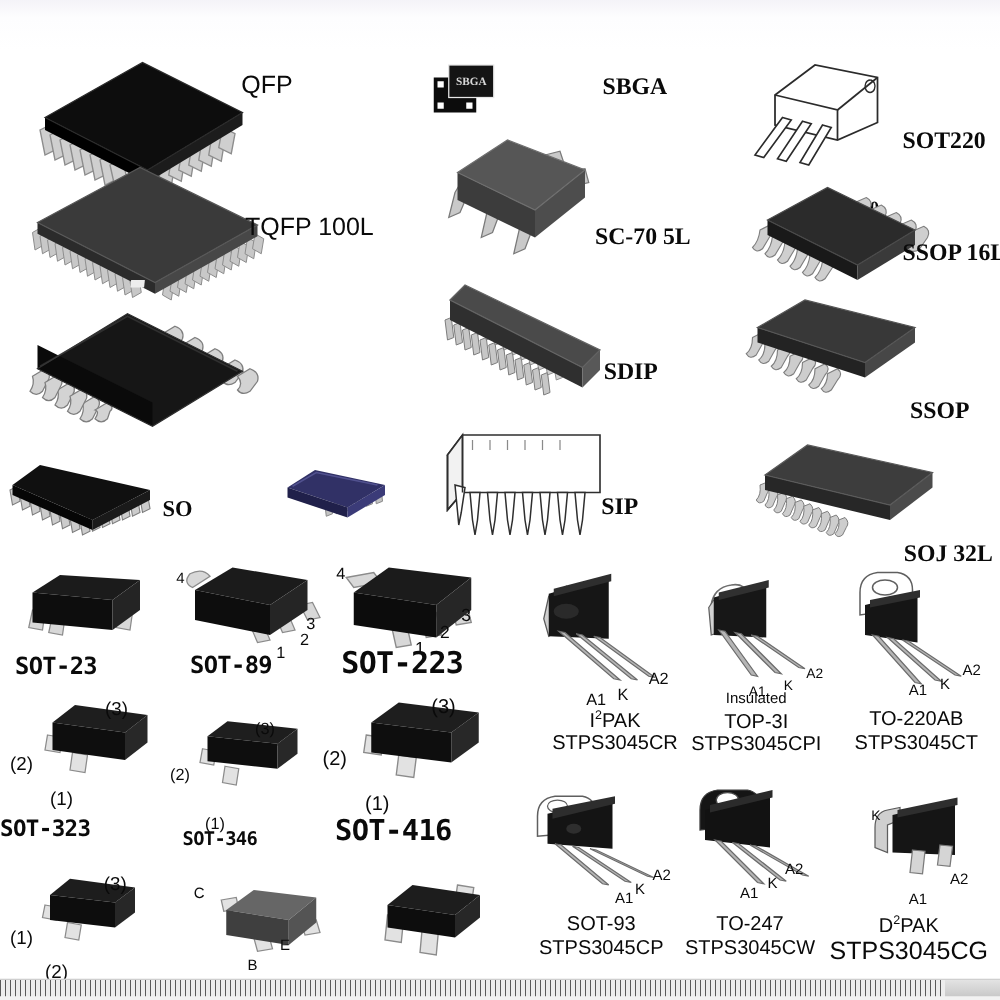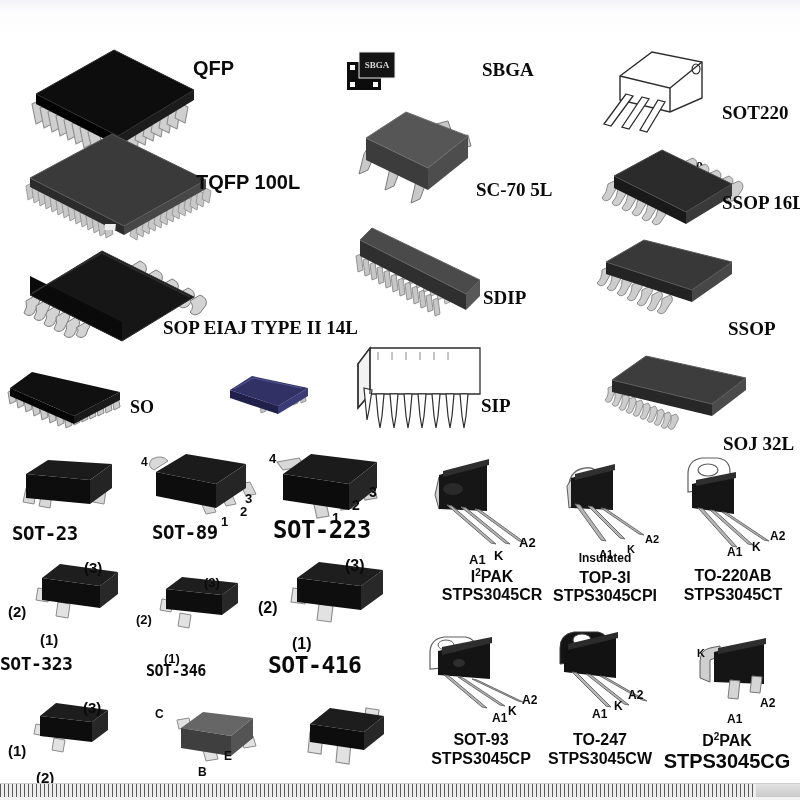--- a/index.html
+++ b/index.html
@@ -9,21 +9,21 @@
     background:#ffffff;
     font-family:"Liberation Sans",sans-serif;
     position:relative;
   }
   #sheet{position:absolute;left:0;top:0;width:800px;height:800px;
     background:linear-gradient(180deg,#f4f3f8 0px,#fdfdfe 14px,#ffffff 40px,#ffffff 100%);}
 
   .lbl{position:absolute;white-space:nowrap;color:#0a0a0a;line-height:1.05;}
   .serif{font-family:"Liberation Serif",serif;font-weight:bold;}
   .mono{font-family:"DejaVu Sans Mono",monospace;font-weight:bold;letter-spacing:-.5px;}
-  .sans{font-family:"Liberation Sans",sans-serif;font-weight:bold;}
+  .sans{font-family:"Liberation Sans",sans-serif;font-weight:normal;}
   .ctr{text-align:center;transform:translateX(-50%);}
 
   .pk{position:absolute;}
   .pk svg{display:block;overflow:visible;}
 
   
   #ruler{position:absolute;left:0;bottom:0;width:800px;height:16px;
      background:#f2f2f2;border-top:1px solid #cfcfcf;}
   #ruler .ticks{position:absolute;left:0;top:0;height:13px;width:756px;
      background-image:repeating-linear-gradient(to right,
@@ -131,21 +131,20 @@
         <path d="M160,49 l10,-6 q8,3 6,10 l-6,8 q-6,4 -10,-1 q5,-5 0,-11 z"></path>
         <path d="M172,56 l10,-6 q8,3 6,10 l-6,8 q-6,4 -10,-1 q5,-5 0,-11 z"></path>
       </g>
       <path d="M12,50 L84,6 L176,52 L104,96 Z" fill="#161616"></path>
       <path d="M12,50 L104,96 L104,77 L12,31 Z" fill="#0a0a0a"></path>
       <path d="M12,31 L84,-12 L176,34 L104,77 Z" fill="#1f1f1f" opacity="0"></path>
       <path d="M12,50 L84,6 L176,52 L104,96 Z" fill="none" stroke="#2e2e2e"></path>
       <path d="M14,48 L84,8 L172,52" fill="none" stroke="#3a3a3a" stroke-width="1.4" opacity=".7"></path>
     </svg>
   </div>
-  <div class="lbl serif" style="left:163px;top:318px;font-size:19px;">SOP EIAJ TYPE II 14L</div>
 
   <div class="pk" style="left:2px;top:358px;">
     <svg width="130" height="72" viewBox="0 0 130 72">
       <g fill="#cccccc" stroke="#7e7e7e" stroke-width=".9">
         <path d="M6,34 l6,-3 l2,12 l-6,3 z"></path>
           <path d="M14,38 l6,-3 l2,12 l-6,3 z"></path>
         <path d="M22,42 l6,-3 l2,12 l-6,3 z"></path>
           <path d="M30,46 l6,-3 l2,12 l-6,3 z"></path>
         <path d="M38,50 l6,-3 l2,12 l-6,3 z"></path>
           <path d="M46,53 l6,-3 l2,12 l-6,3 z"></path>

